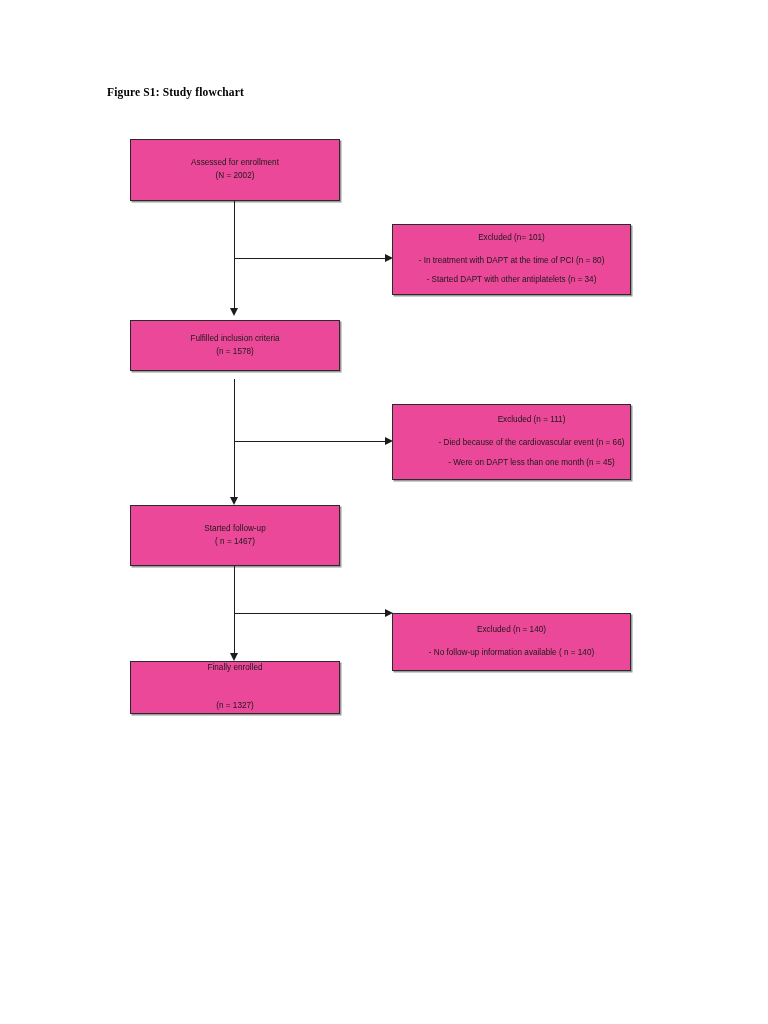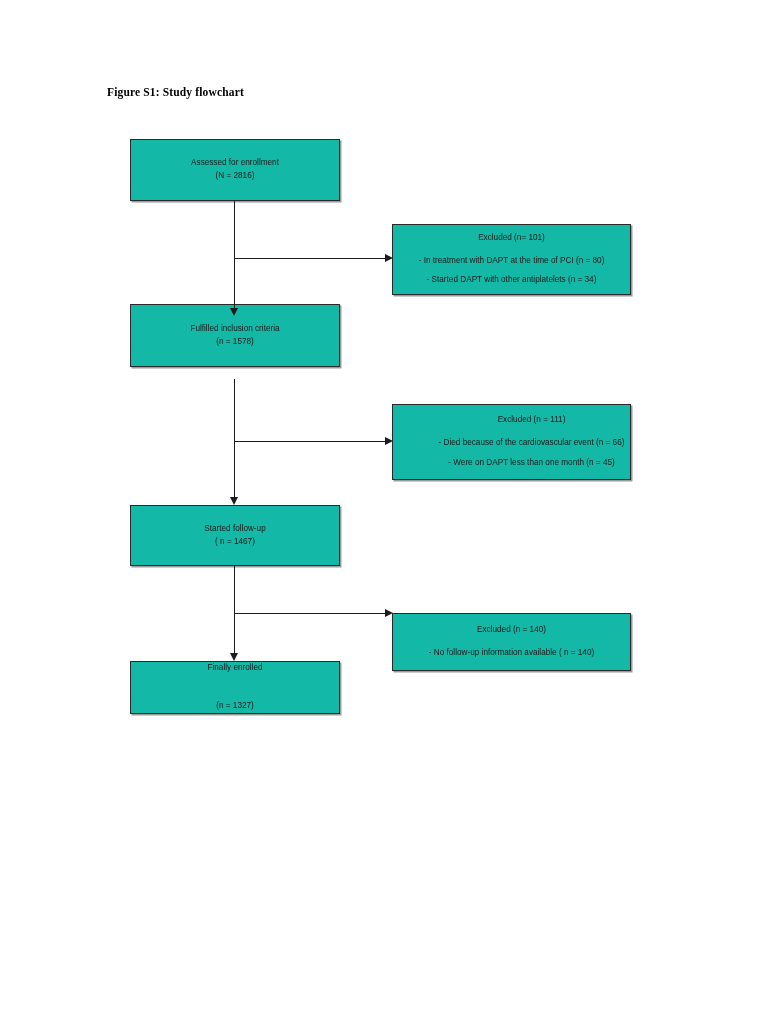--- a/index.html
+++ b/index.html
@@ -35,21 +35,21 @@
     font-size: 11.5px;
     color: #000000;
     letter-spacing: 0.15px;
     white-space: nowrap;
   }
 
   
   .node {
     position: absolute;
     box-sizing: border-box;
-    background: #14b8a6;
+    background: #ec4899;
     border: 1px solid #2a2a2a;
     box-shadow: 1.5px 1.5px 0 0 #9a9a9a;
     display: flex;
     flex-direction: column;
     align-items: center;
     justify-content: center;
     text-align: center;
     color: #1a1a1a;
     font-size: 8.2px;
     line-height: 1.55;
@@ -57,21 +57,21 @@
   .node .line { display: block; white-space: nowrap; }
 
   .node.main { left: 130px; width: 210px; }
   .node.excl { left: 392px; width: 239px; }
 
   .node.excl .line { margin: 3.4px 0; }
   .node.excl .line.head { margin-bottom: 7px; }
 
   
   #box-assessed  { top: 139px; height: 62px; }
-  #box-fulfilled { top: 304px; height: 63px; }
+  #box-fulfilled { top: 320px; height: 51px; }
   #box-started   { top: 505px; height: 61px; }
   #box-finally   { top: 661px; height: 53px; justify-content: space-between; }
 
   #box-excl-1 { top: 224px; height: 71px; }
   #box-excl-2 { top: 404px; height: 76px; padding-left: 40px; }
   #box-excl-3 { top: 585px; height: 58px; margin-top: 28px; }
 
   
   .vline {
     position: absolute;
@@ -122,21 +122,21 @@
 </style>
 </head>
 <body>
 
 <div id="page">
 
   <div class="fig-title">Figure S1: Study flowchart</div>
 
   <div class="node main" id="box-assessed">
     <span class="line">Assessed for enrollment</span>
-    <span class="line">(N = 2816)</span>
+    <span class="line">(N = 2002)</span>
   </div>
 
   <div class="node main" id="box-fulfilled">
     <span class="line">Fulfilled inclusion criteria</span>
     <span class="line">(n = 1578)</span>
   </div>
 
   <div class="node main" id="box-started">
     <span class="line">Started follow-up</span>
     <span class="line">( n = 1467)</span>

